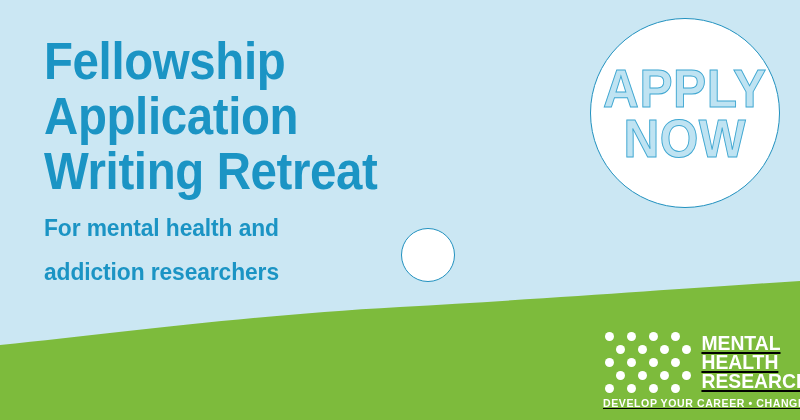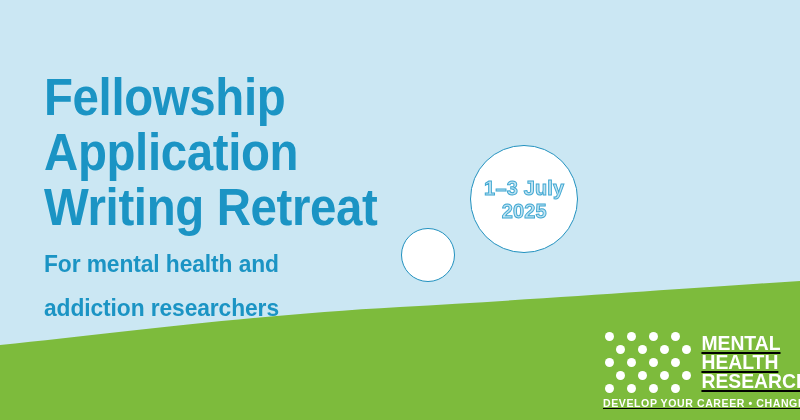--- a/index.html
+++ b/index.html
@@ -25,21 +25,20 @@
     width: 800px;
     height: 420px;
   }
 
   
   .copy-block {
     position: absolute;
     left: 44px;
     top: 34px;
     width: 430px;
-    margin-top: 36px;
   }
 
   .headline {
     margin: 0;
     color: #1b94c4;
     font-family: "Liberation Sans Narrow", "Liberation Sans", sans-serif;
     font-size: 51px;
     font-weight: bold;
     line-height: 55px;
     letter-spacing: -0.4px;
@@ -188,27 +187,27 @@
   <div class="copy-block">
     <div class="headline">Fellowship</div>
     <div class="headline">Application</div>
     <div class="headline">Writing Retreat</div>
     <div class="subhead">For mental health and</div>
     <div class="subhead">addiction researchers</div>
   </div>
 
   <div class="circle circle-blank"></div>
 
-  <div class="circle circle-date">
-    <div class="outline-text date-text">
-      <div>1–3 July</div>
-      <div>2025</div>
+
+  <div class="circle circle-apply">
+    <div class="outline-text apply-text">
+      <div>APPLY</div>
+      <div>NOW</div>
     </div>
   </div>
-
 
   <div class="logo">
     <div class="logo-row">
       <div class="dot-mark">
         <span class="dot" style="left:2px;  top:0px;"></span>
         <span class="dot" style="left:24px; top:0px;"></span>
         <span class="dot" style="left:46px; top:0px;"></span>
         <span class="dot" style="left:68px; top:0px;"></span>
 
         <span class="dot" style="left:13px; top:13px;"></span>

